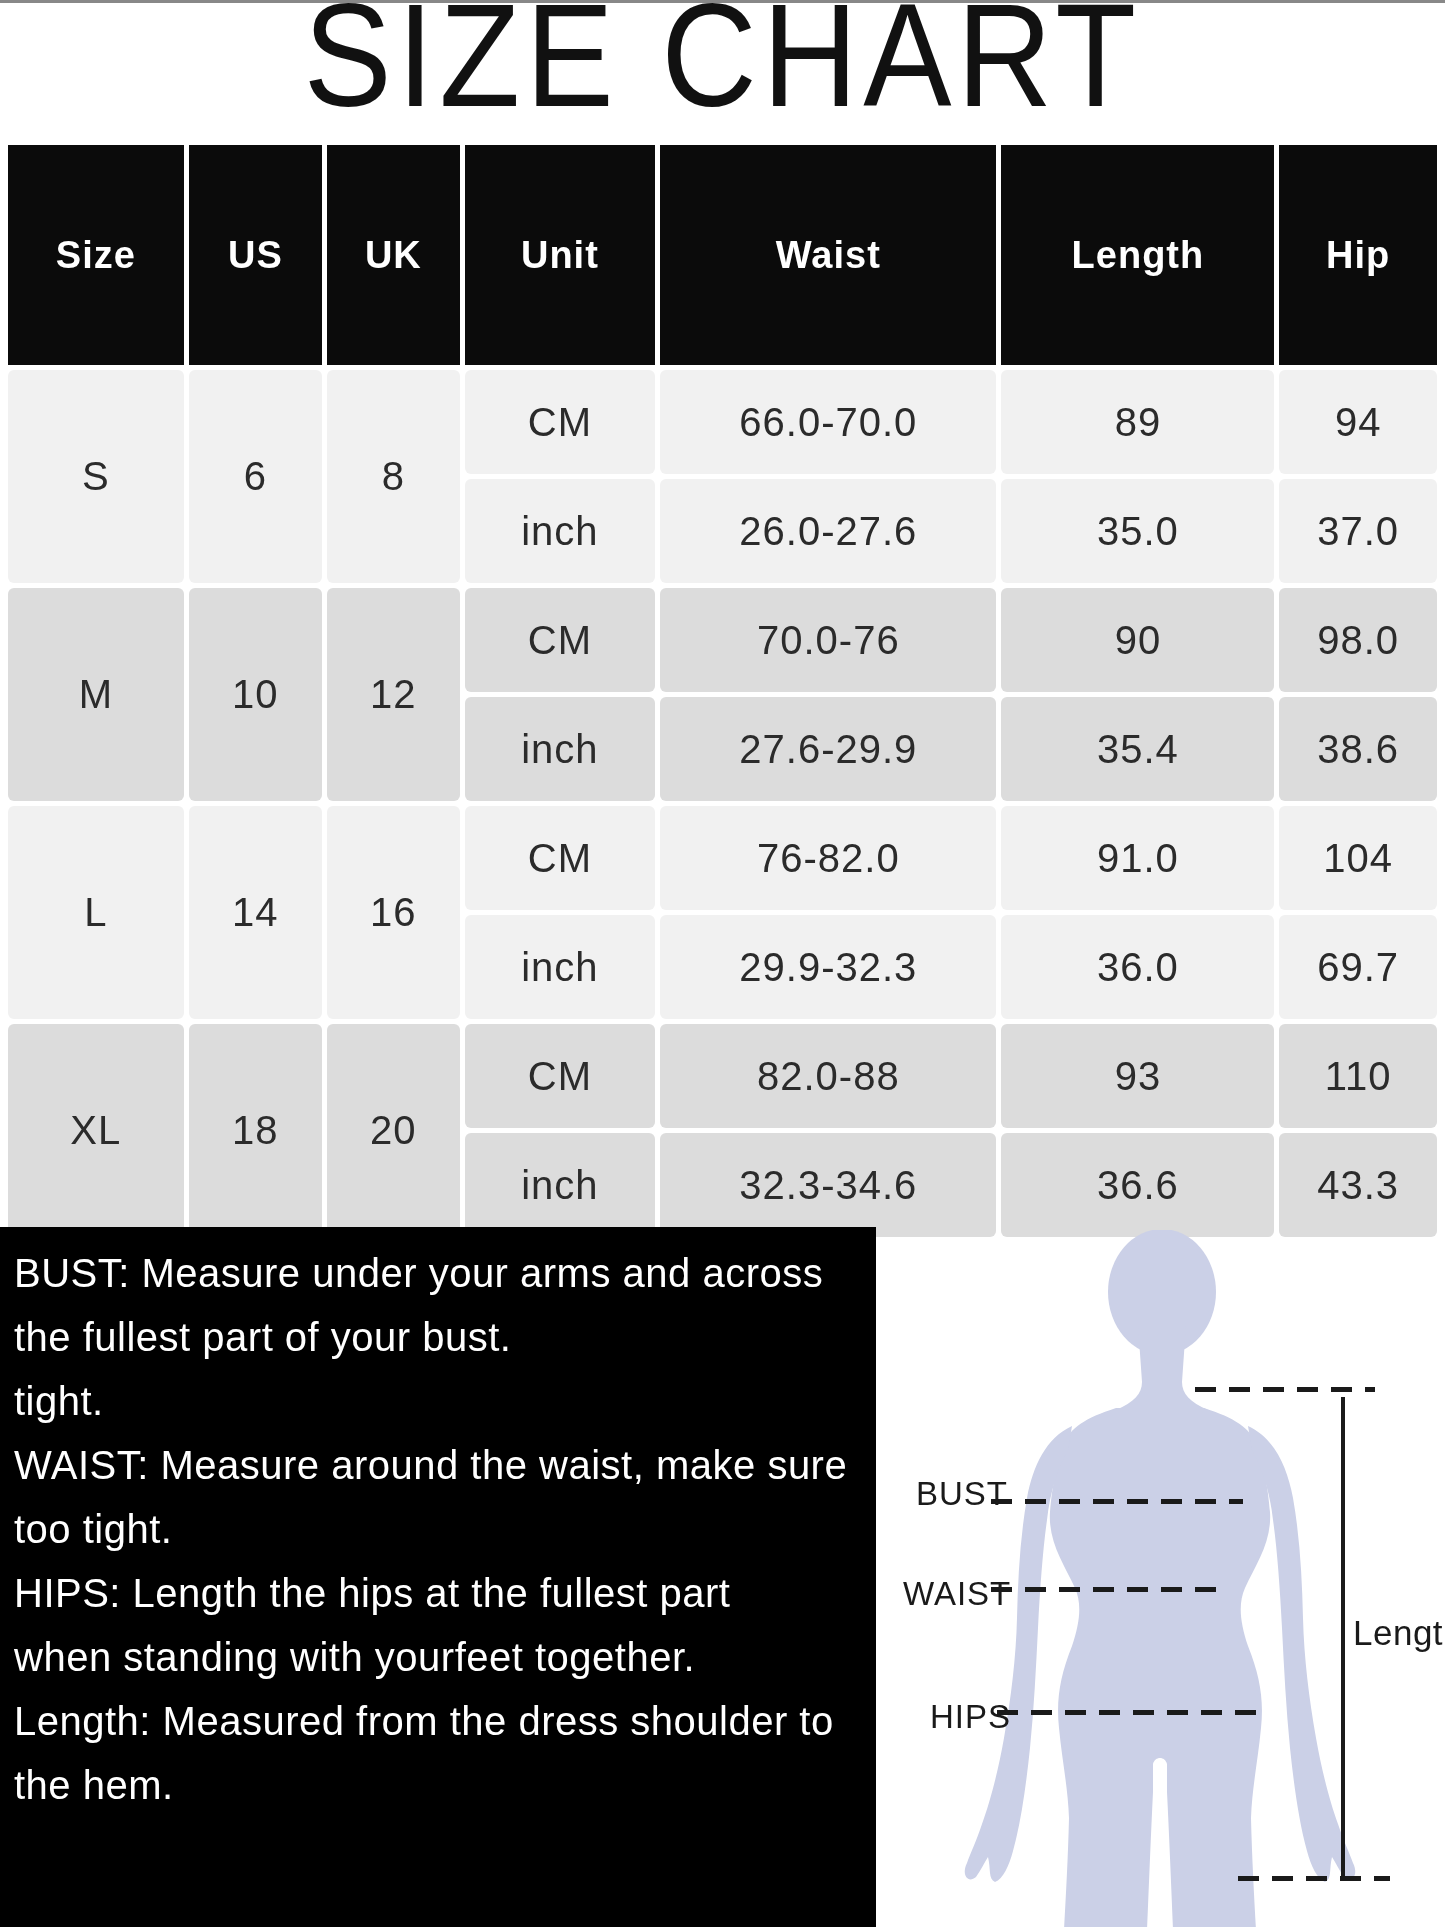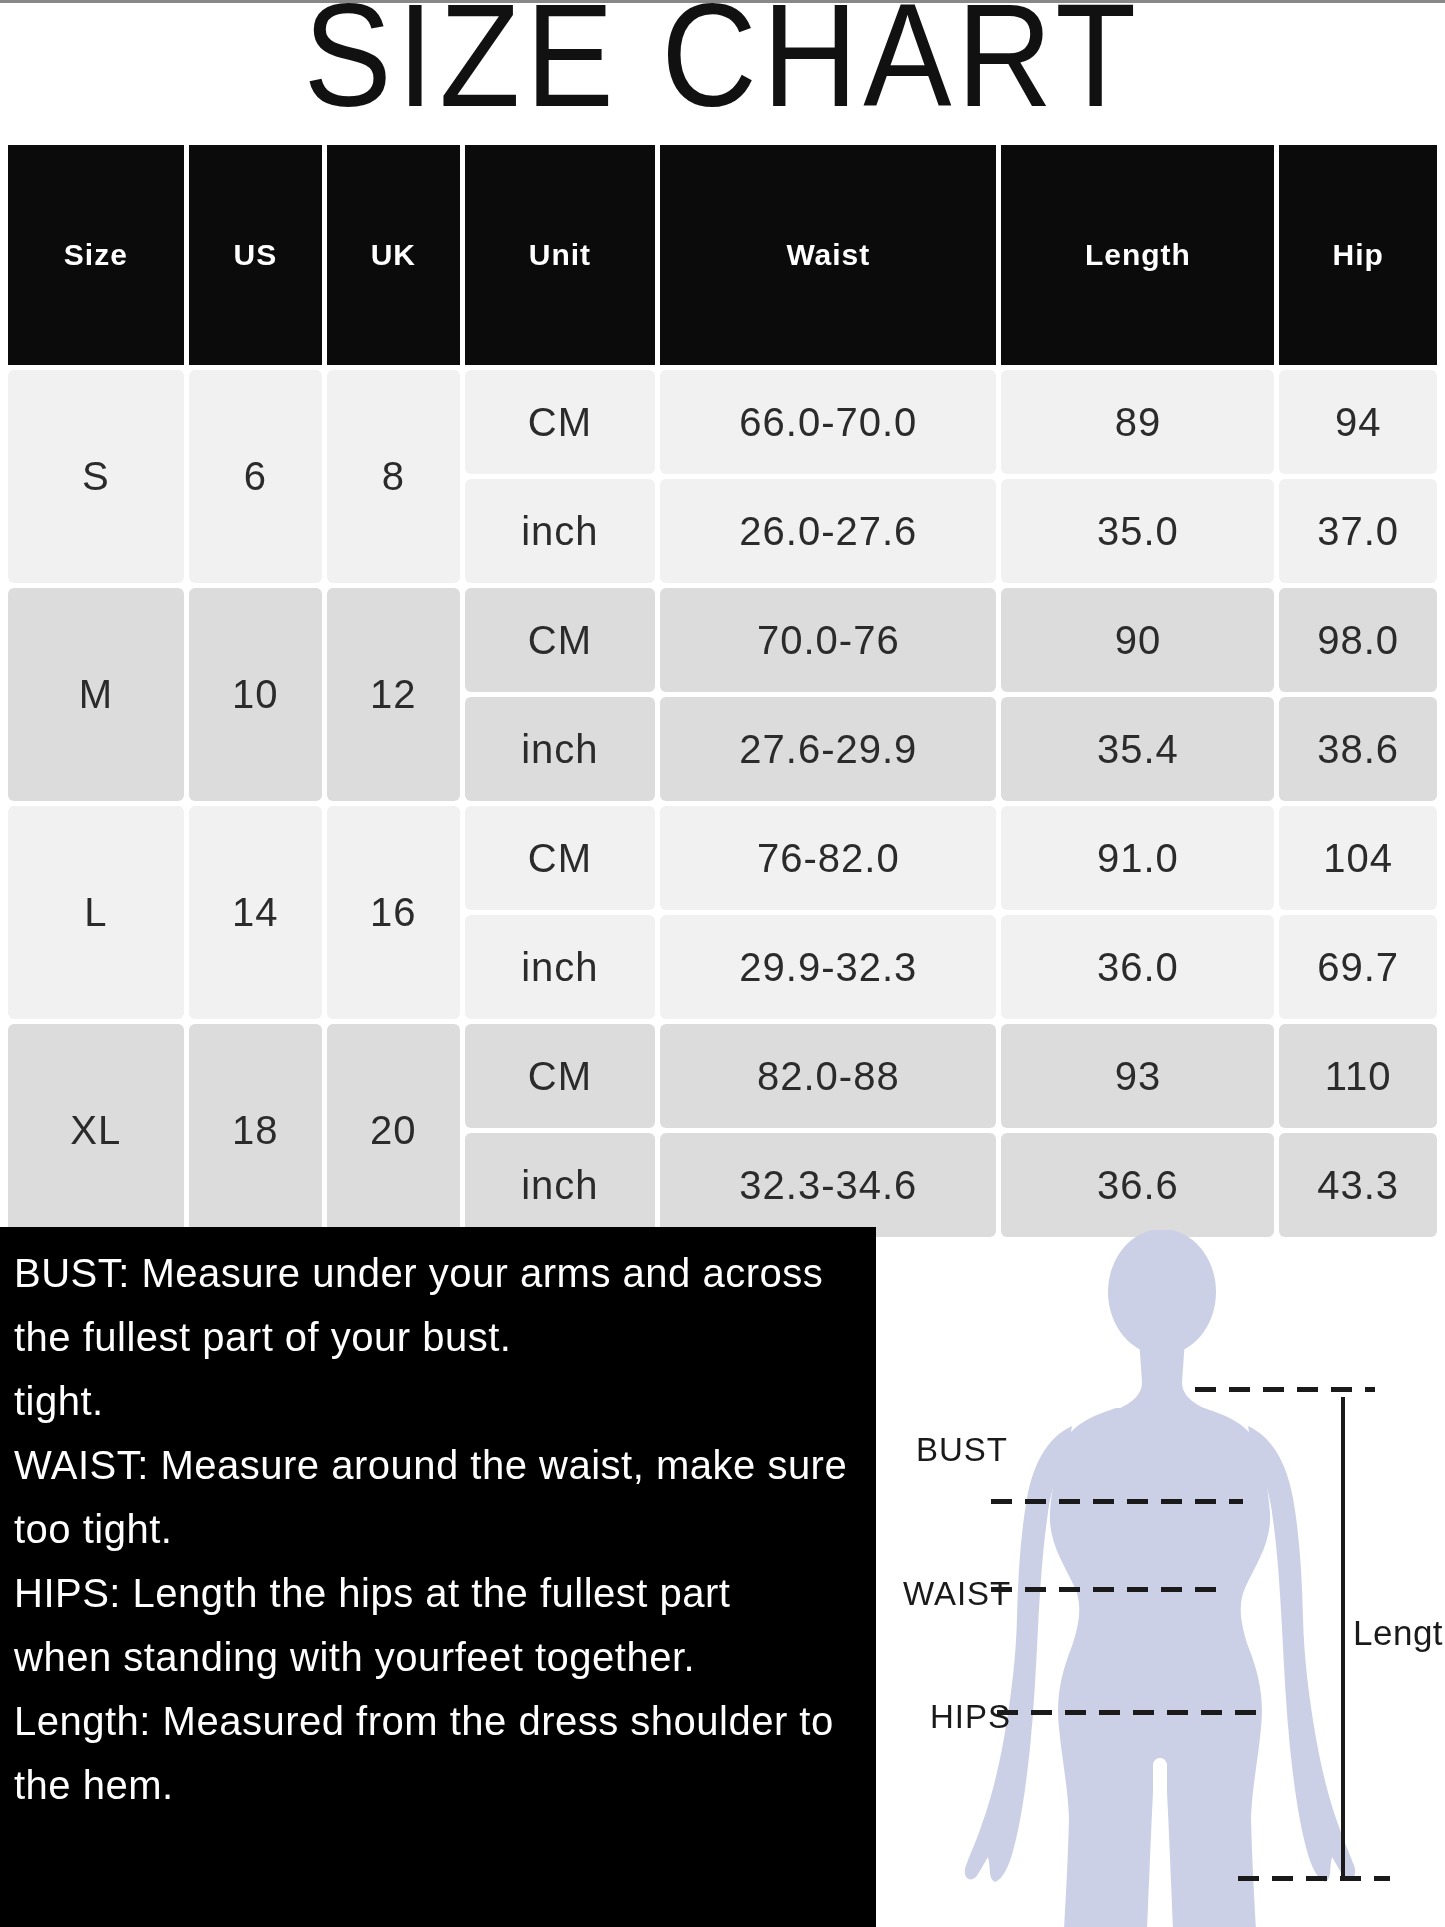--- a/index.html
+++ b/index.html
@@ -18,21 +18,21 @@
     font-size:147px; line-height:1; letter-spacing:6px; white-space:nowrap;
     color:var(--title-text); transform:scaleX(0.9); transform-origin:50% 0;
   }
   
   table.size-table{
     position:absolute; top:137px; left:3px; width:1439px;
     border-collapse:separate; border-spacing:5px; table-layout:fixed;
   }
   table.size-table th{
     background:var(--header-bg); color:var(--header-text);
-    height:218px; font-size:30px; font-weight:bold; text-align:center; vertical-align:middle;
+    height:218px; font-size:38px; font-weight:bold; text-align:center; vertical-align:middle;
     letter-spacing:1px;
   }
   table.size-table td{
     height:102px; text-align:center; vertical-align:middle;
     font-size:40px; color:var(--cell-text); letter-spacing:1px;border-radius:6px;
   }
   tr.grp-light td{background:var(--row-light);}
   tr.grp-dark td{background:var(--row-dark);}
   
   .instructions{
@@ -173,18 +173,18 @@
     </g>
   </svg>
 
   <div class="dash" style="left:1195px; top:1384px; width:180px;"></div>
   <div class="dash" style="left:991px;  top:1496px; width:252px;"></div>
   <div class="dash" style="left:991px;  top:1584px; width:232px;"></div>
   <div class="dash" style="left:997px;  top:1707px; width:268px;"></div>
   <div class="dash" style="left:1238px; top:1873px; width:152px;"></div>
   <div class="length-line" style="left:1341px; top:1394px; height:482px;"></div>
 
-  <div class="measure-label" style="left:916px; top:1428px;">BUST</div>
+  <div class="measure-label" style="left:916px; top:1472px;">BUST</div>
   <div class="measure-label" style="left:903px; top:1572px;">WAIST</div>
   <div class="measure-label" style="left:930px; top:1695px;">HIPS</div>
   <div class="measure-label label-length" style="left:1353px; top:1610px;">Length</div>
 
 </div>
 
 </body></html>

